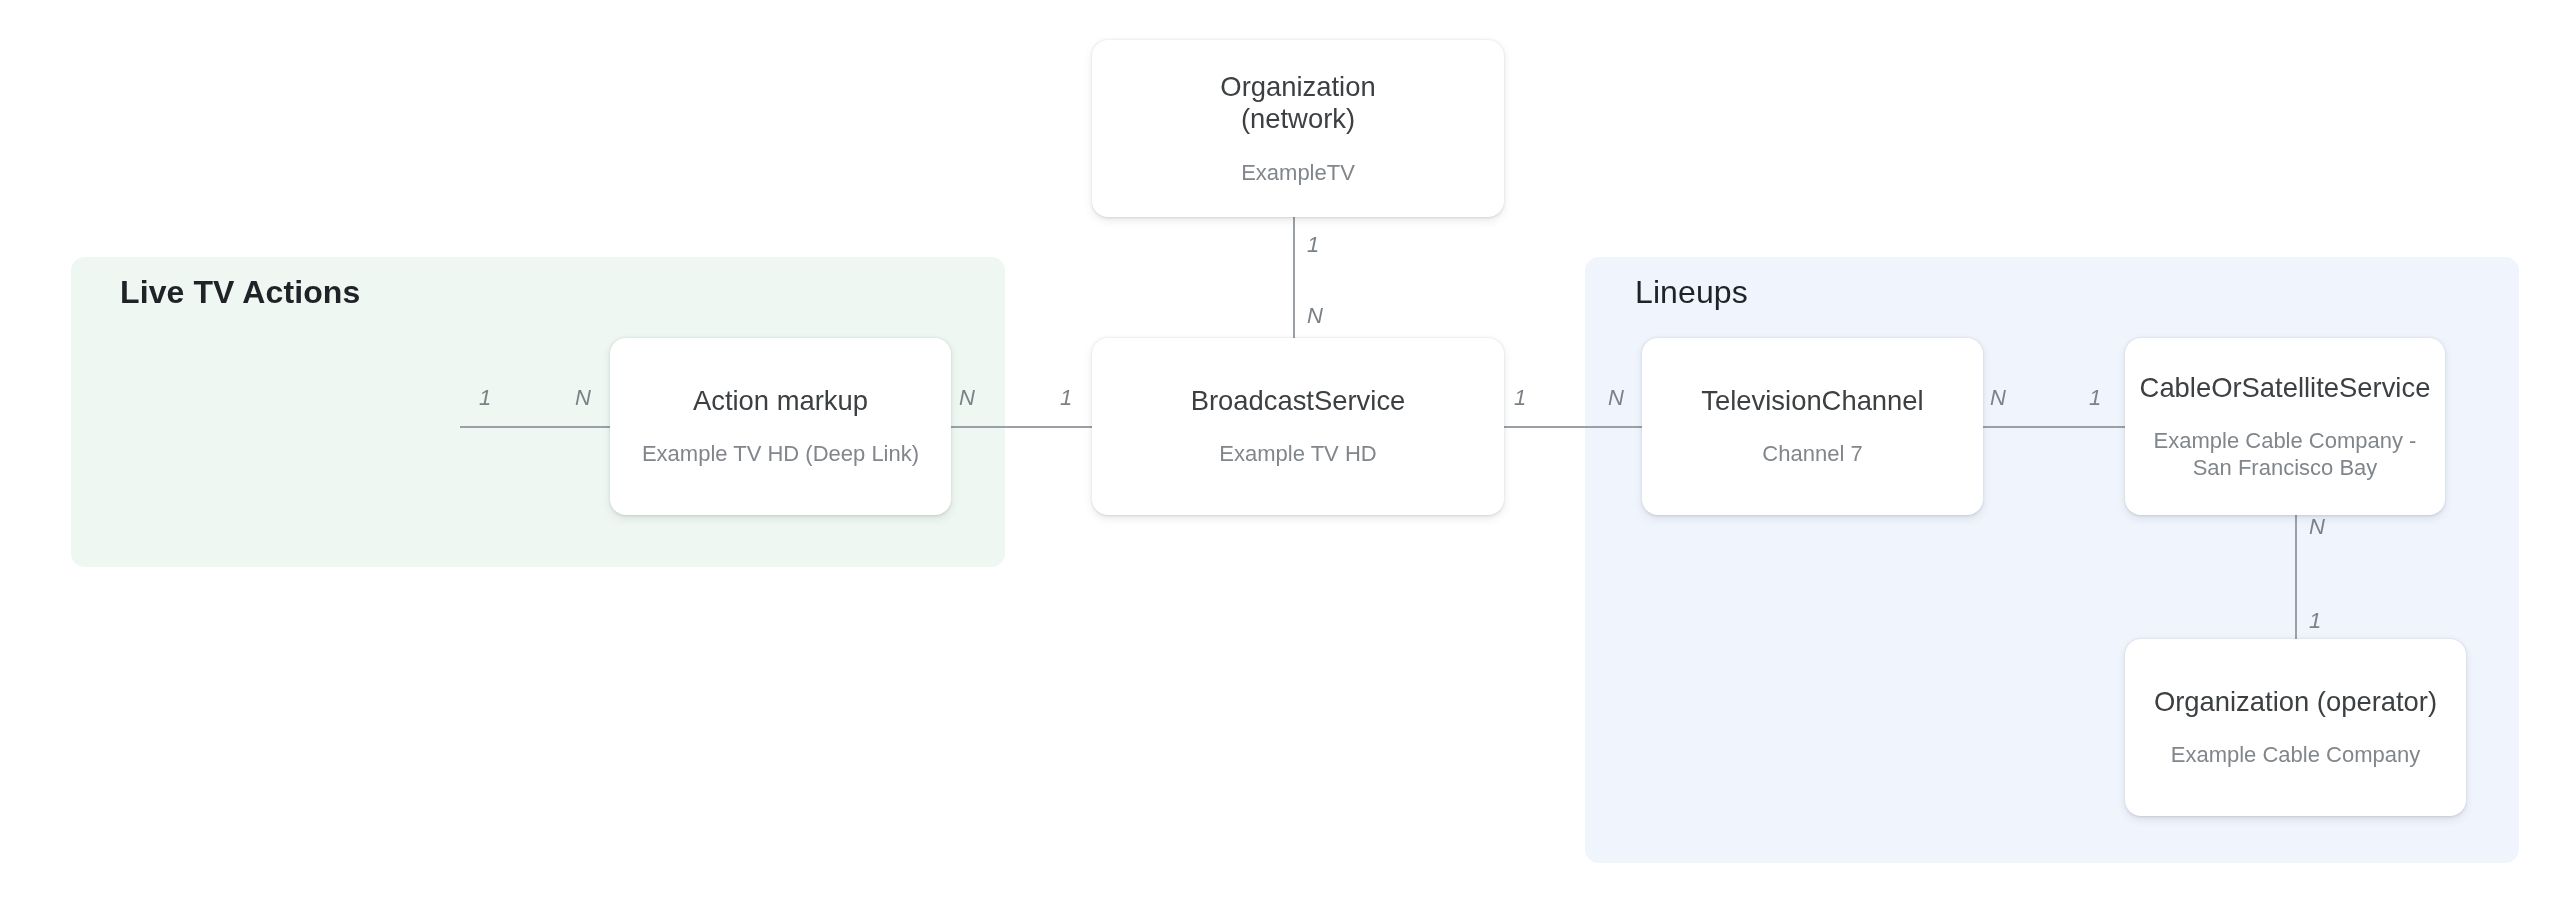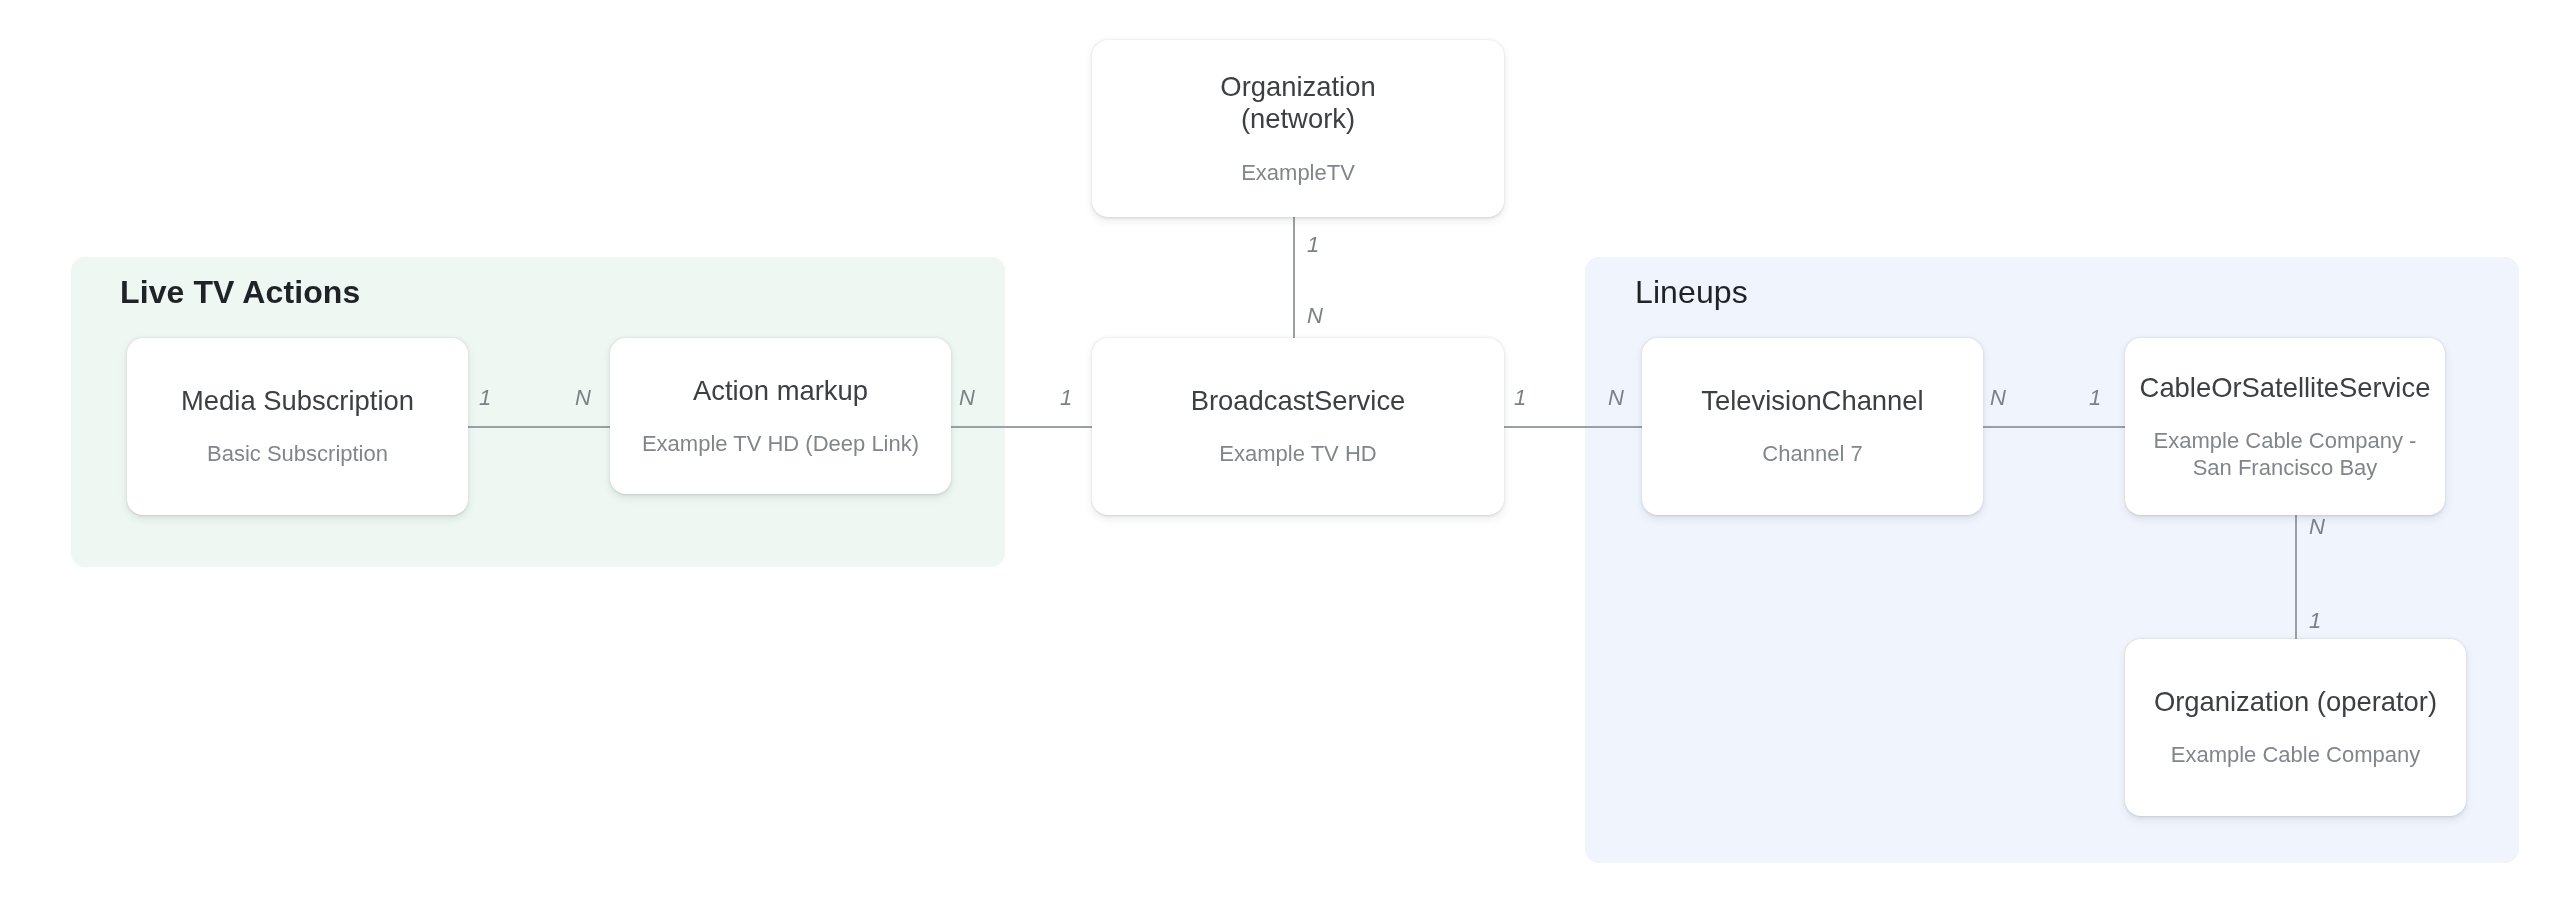--- a/index.html
+++ b/index.html
@@ -94,21 +94,21 @@
     font-weight: 400;
     color: #80868b;
     text-align: center;
     line-height: 1.2;
     white-space: pre-line;
   }
 
   
   #node-organization-network { left: 1092px; top: 40px; width: 412px;  height: 177px; }
   #node-media-subscription   { left: 127px;  top: 338px; width: 341px;  height: 177px; }
-  #node-action-markup        { left: 610px;  top: 338px; width: 341px;  height: 156px; }
+  #node-action-markup        { left: 610px;  top: 338px; width: 341px;  height: 177px; }
   #node-broadcastservice     { left: 1092px; top: 338px; width: 412px;  height: 177px; }
   #node-televisionchannel    { left: 1642px; top: 338px; width: 341px;  height: 177px; }
   #node-cableorsatellite     { left: 2125px; top: 338px; width: 320px;  height: 177px; }
   #node-organization-operator{ left: 2125px; top: 639px; width: 341px;  height: 177px; }
 </style>
 </head>
 <body>
 
 <div id="stage">
 
@@ -141,24 +141,20 @@
   <div class="edge edge-v" style="left:2295px; top:515px; height:126px;"></div>
   <div class="card-label" style="left:2309px; top:516px;">N</div>
   <div class="card-label" style="left:2309px; top:610px;">1</div>
 
   <div class="node" id="node-organization-network">
     <div class="node-title">Organization
 (network)</div>
     <div class="node-sub">ExampleTV</div>
   </div>
 
-  <div class="node" id="node-media-subscription">
-    <div class="node-title">Media Subscription</div>
-    <div class="node-sub">Basic Subscription</div>
-  </div>
 
   <div class="node" id="node-action-markup">
     <div class="node-title">Action markup</div>
     <div class="node-sub">Example TV HD (Deep Link)</div>
   </div>
 
   <div class="node" id="node-broadcastservice">
     <div class="node-title">BroadcastService</div>
     <div class="node-sub">Example TV HD</div>
   </div>

